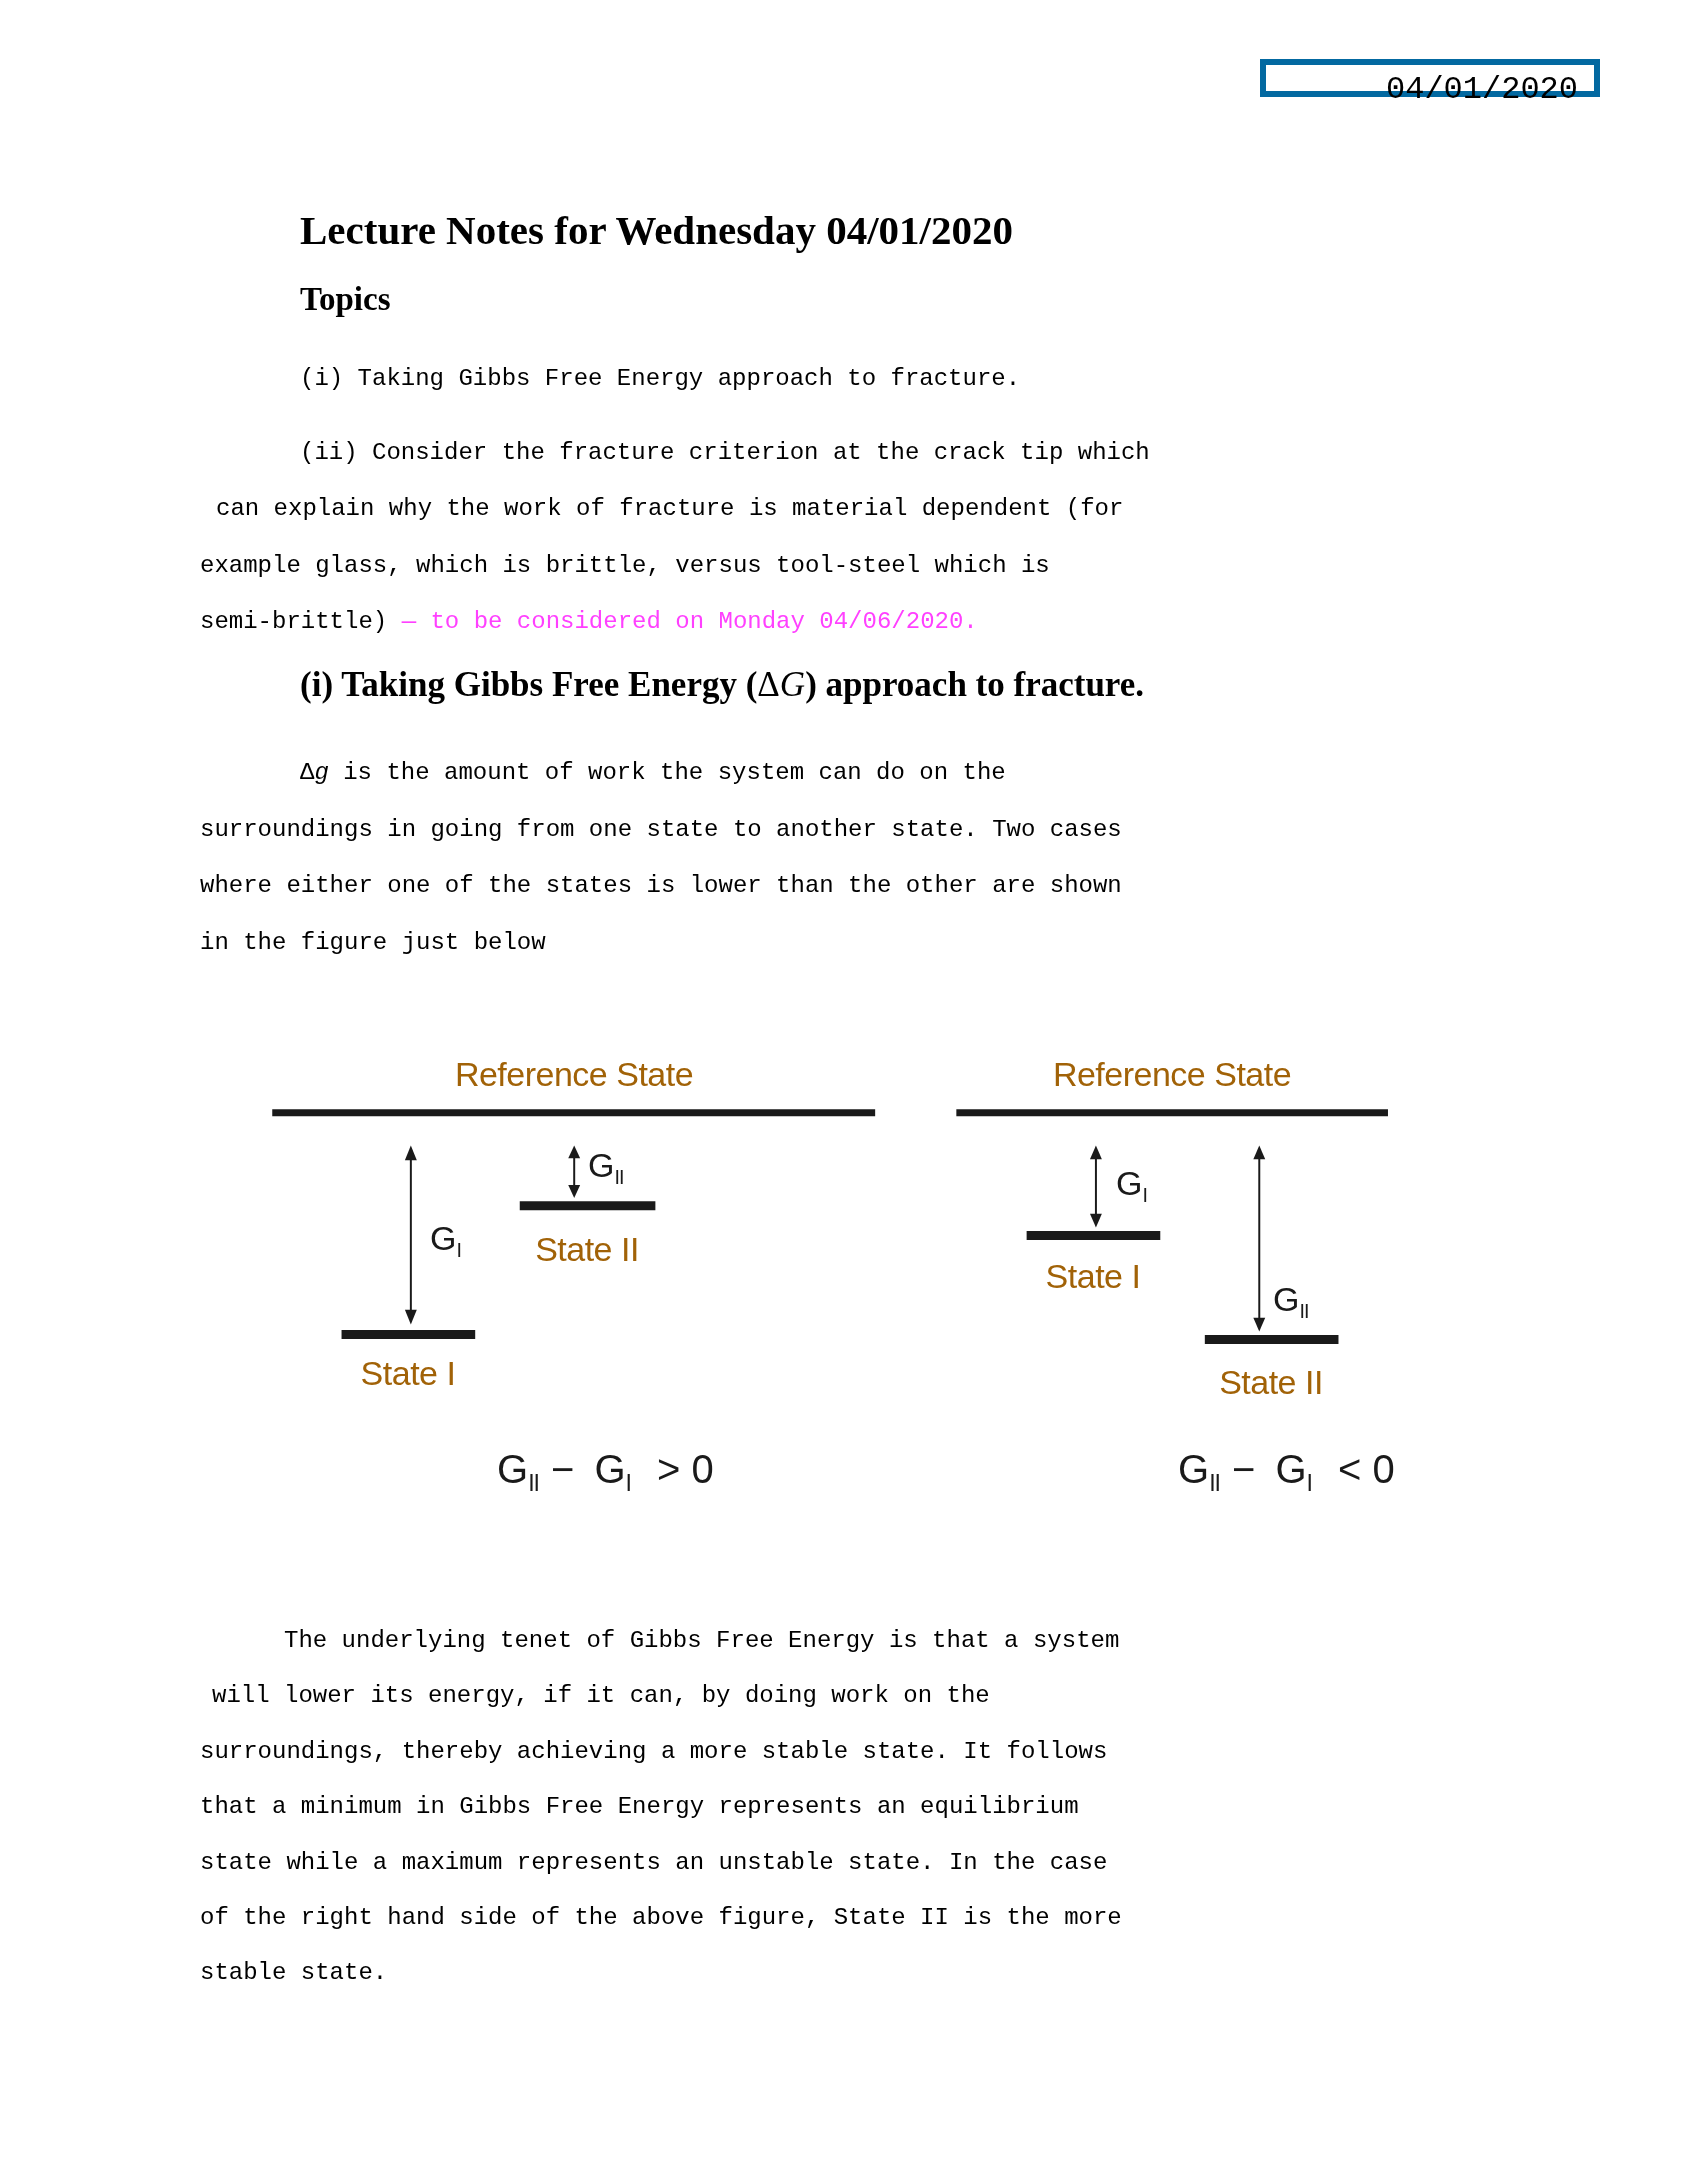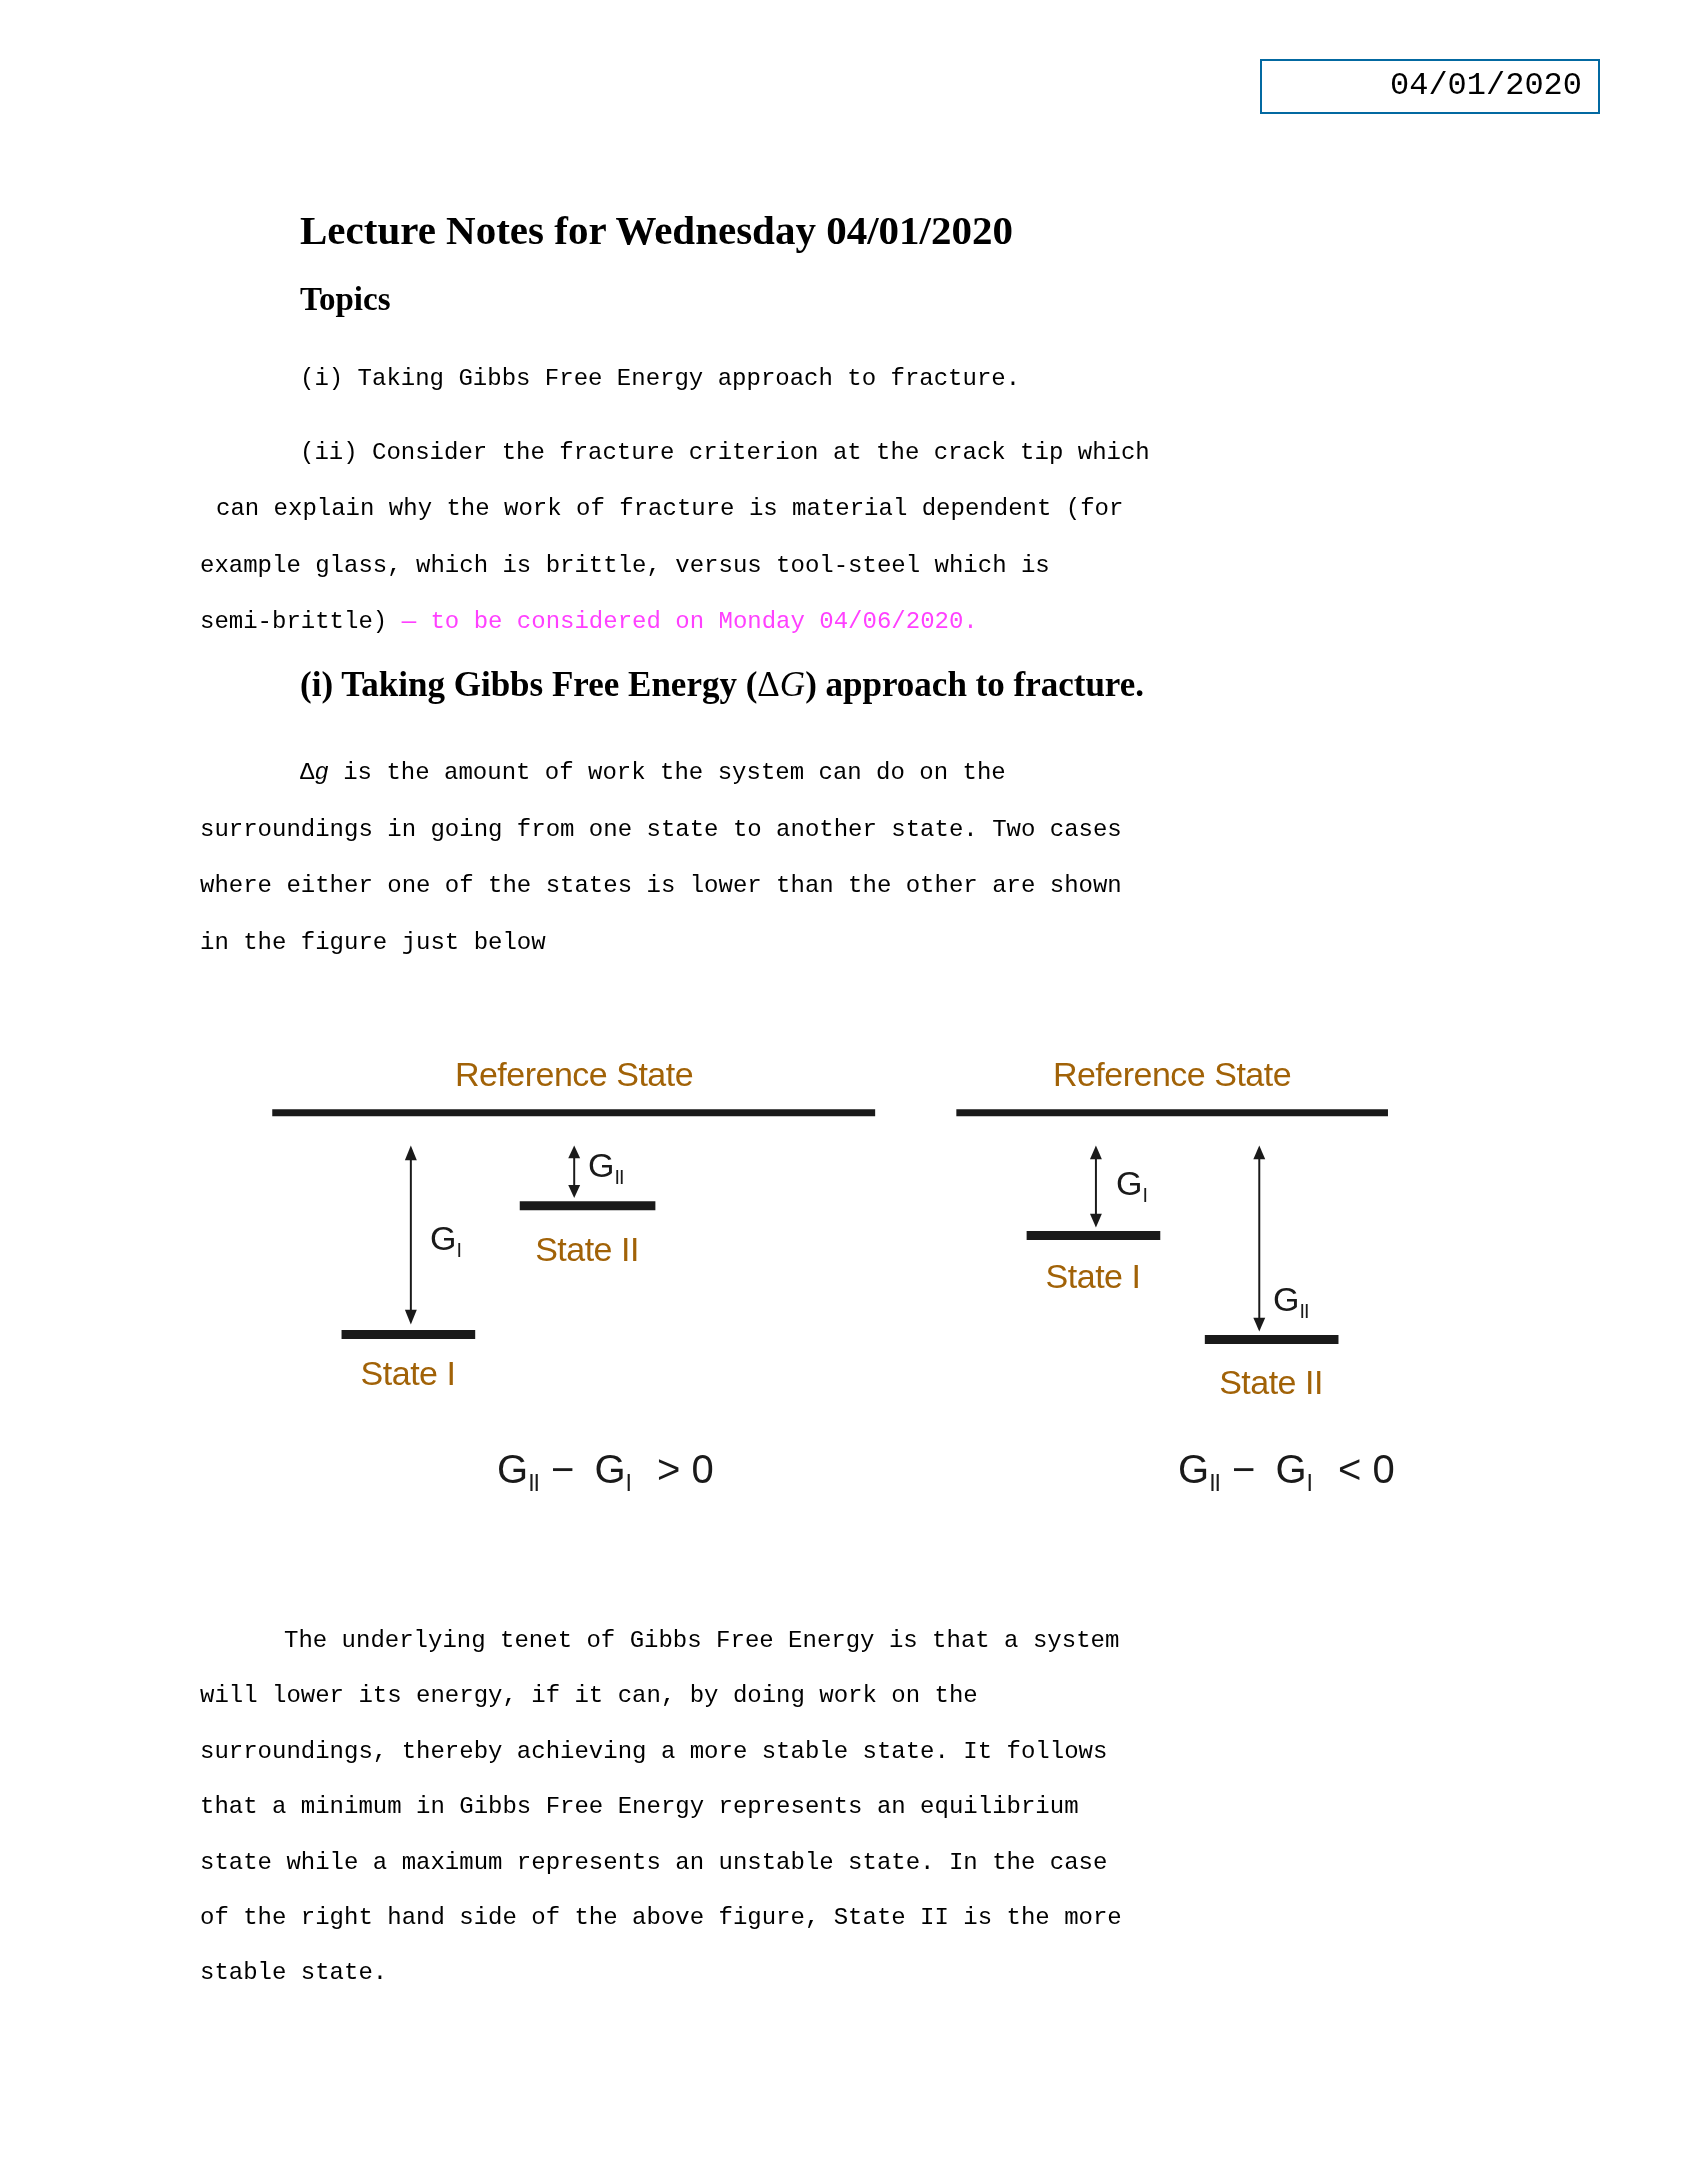--- a/index.html
+++ b/index.html
@@ -6,22 +6,22 @@
   #page{
     position:relative;
     width:1683px;height:2178px;
     background:#ffffff;
     overflow:hidden;
     font-family:"Liberation Sans",sans-serif;
     color:#000;
   }
   
   .date-box{
-    position:absolute;left:1260px;top:59px;width:340px;height:55px;
-    border:2px solid #0369a1;box-sizing:border-box;
+    position:absolute;left:1260px;top:59px;width:340px;height:38px;
+    border:6px solid #0369a1;box-sizing:border-box;
     font-family:"Liberation Mono",monospace;font-size:32px;
     line-height:50px;text-align:right;padding-right:16px;
   }
   
   .title{
     position:absolute;left:300px;top:206px;
     font-family:"Liberation Serif",serif;font-weight:bold;font-size:41px;
     white-space:pre;
   }
   .topics{
@@ -135,21 +135,21 @@
   <div class="formula" style="left:497px;top:1447px"><span>G</span><sub>II</sub><span class="op">−</span><span>G</span><sub>I</sub><span class="cmp">&gt; 0</span></div>
 
   <div class="fig-label centered" style="left:1172px;top:1055px">Reference State</div>
   <div class="g-label" style="left:1116px;top:1164px"><span>G</span><sub>I</sub></div>
   <div class="g-label" style="left:1273px;top:1280px"><span>G</span><sub>II</sub></div>
   <div class="fig-label centered" style="left:1093px;top:1257px">State I</div>
   <div class="fig-label centered" style="left:1271px;top:1363px">State II</div>
   <div class="formula" style="left:1178px;top:1447px"><span>G</span><sub>II</sub><span class="op">−</span><span>G</span><sub>I</sub><span class="cmp">&lt; 0</span></div>
 
   <div class="mono-line" style="left:284px;top:1614px">The underlying tenet of Gibbs Free Energy is that a system</div>
-  <div class="mono-line" style="left:200px;top:1669px">will lower its energy, if it can, by doing work on the</div>
+  <div class="mono-line" style="left:212px;top:1669px">will lower its energy, if it can, by doing work on the</div>
   <div class="mono-line" style="left:200px;top:1725px">surroundings, thereby achieving a more stable state. It follows</div>
   <div class="mono-line" style="left:200px;top:1780px">that a minimum in Gibbs Free Energy represents an equilibrium</div>
   <div class="mono-line" style="left:200px;top:1836px">state while a maximum represents an unstable state. In the case</div>
   <div class="mono-line" style="left:200px;top:1891px">of the right hand side of the above figure, State II is the more</div>
   <div class="mono-line" style="left:200px;top:1946px">stable state.</div>
 
 </div>
 
 
 </body></html>

